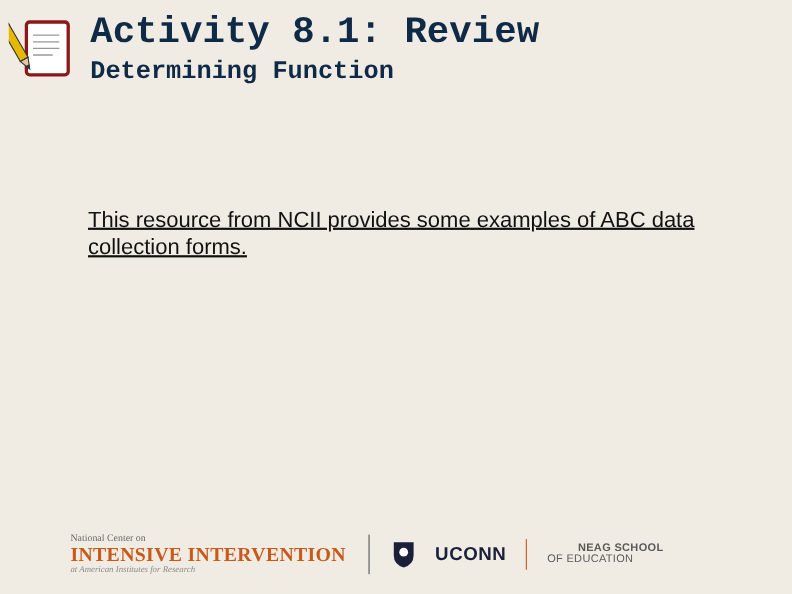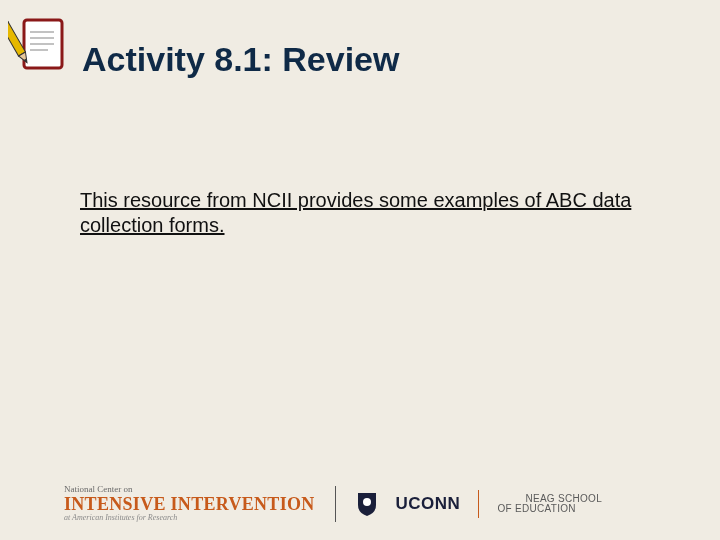--- a/index.html
+++ b/index.html
@@ -6,22 +6,23 @@
   body {
     width: 720px;
     height: 540px;
     background: #f0ece3;
     font-family: Arial, Helvetica, sans-serif;
     position: relative;
     overflow: hidden;
   }
   .header {
     display: flex;
-    align-items: flex-end;
+    align-items: center;
     padding: 10px 20px 0 8px;
+    font-family: Liberation Mono, monospace;
   }
   .icon-wrap {
     width: 68px;
     height: 68px;
     position: relative;
     flex-shrink: 0;
     margin-right: 6px;
   }
   .titles { padding-top: 2px; }
   .title {
@@ -94,21 +95,21 @@
   .uconn-divider {
     width: 1px;
     height: 28px;
     background: #c75a1b;
   }
   .neag {
     line-height: 1.0;
   }
   .neag-top {
     font-size: 10px;
-    font-weight: normal;
+    font-weight: bold;
     color: #5a5a5a;
     letter-spacing: 0.3px;
     padding-left: 28px;
   }
   .neag-bot {
     font-size: 10px;
     font-weight: normal;
     color: #5a5a5a;
     letter-spacing: 0.3px;
   }
@@ -128,20 +129,21 @@
       <g transform="rotate(-30 14 44)">
         <rect x="10" y="8" width="8" height="36" fill="#e6b800" stroke="#333" stroke-width="1"></rect>
         <polygon points="10,44 18,44 14,54" fill="#e8c89a" stroke="#333" stroke-width="1"></polygon>
         <polygon points="12,50 16,50 14,54" fill="#333"></polygon>
         <rect x="10" y="4" width="8" height="6" fill="#d66" stroke="#333" stroke-width="1"></rect>
       </g>
     </svg>
   </div>
   <div class="titles">
     <div class="title">Activity 8.1: Review</div>
+    <div class="subtitle">Determining Function</div>
   </div>
 </div>
 
 <div class="content">
   <p class="para2">This resource from NCII provides some examples of ABC data collection forms.</p>
 </div>
 
 <div class="footer">
   <div class="ncii-block">
     <div class="ncii-top">National Center on</div>

